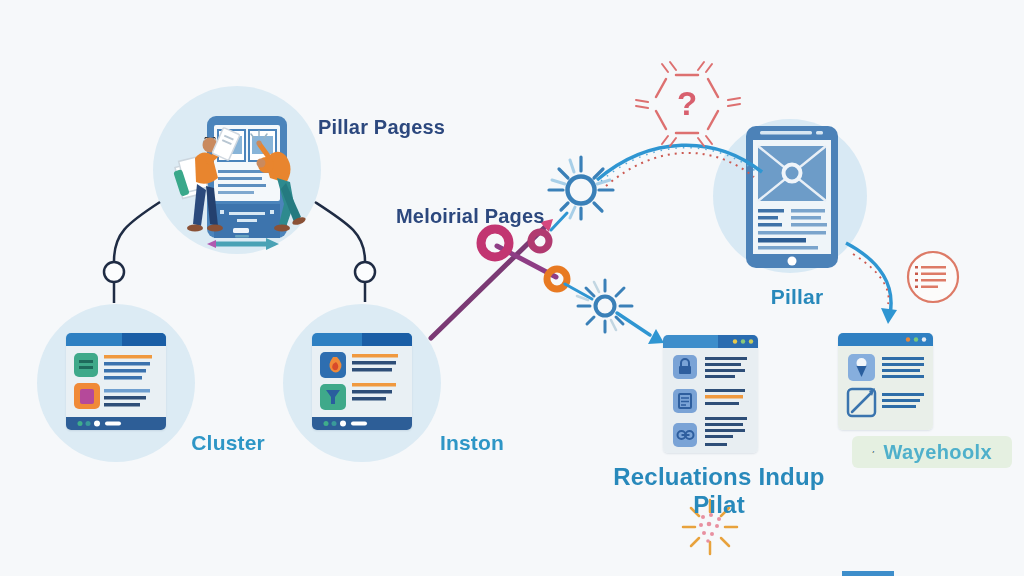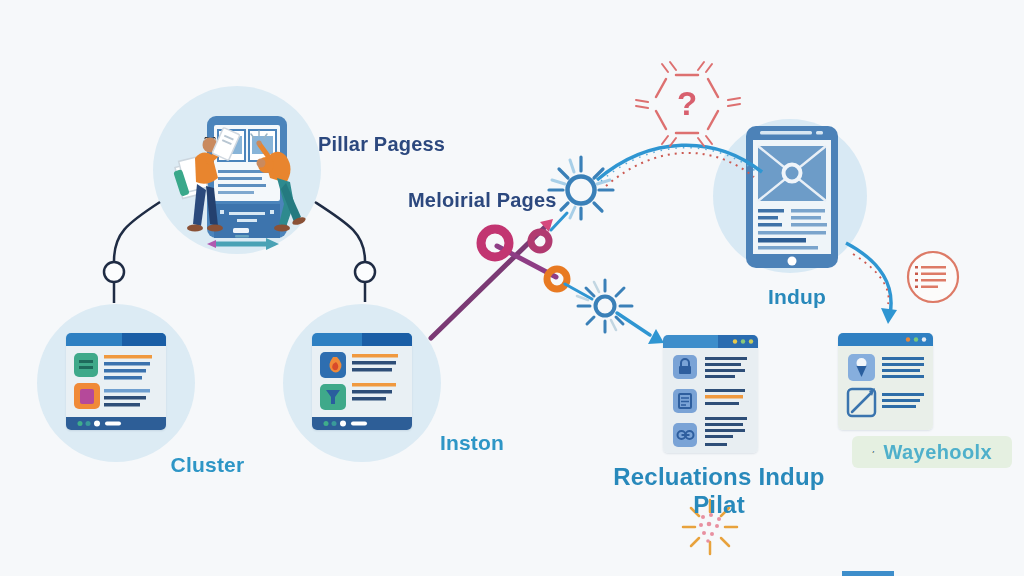--- a/index.html
+++ b/index.html
@@ -392,26 +392,26 @@
           <circle cx="717" cy="526" r="2"></circle>
         <circle cx="704" cy="533" r="2"></circle>
           <circle cx="712" cy="534" r="2"></circle>
           <circle cx="708" cy="541" r="1.8"></circle>
       </g>
     </g>
 
     <rect x="842" y="571" width="52" height="5" fill="#3e8ecb"></rect>
   </svg>
 
-  <div class="lbl lbl-navy" style="left:318px;top:133px;">Pillar Pagess</div>
-  <div class="lbl lbl-navy" style="left:396px;top:189px;margin-left:12px;">Meloirial Pages</div>
-  <div class="lbl lbl-blue lbl-center" style="left:150px;top:453px;width:115px;">Cluster</div>
+  <div class="lbl lbl-navy" style="left:318px;top:116px;">Pillar Pagess</div>
+  <div class="lbl lbl-navy" style="left:396px;top:205px;">Meloirial Pages</div>
+  <div class="lbl lbl-blue lbl-center" style="left:150px;top:431px;width:115px;text-align:right;">Cluster</div>
   <div class="lbl lbl-blue lbl-center" style="left:416px;top:431px;width:112px;">Inston</div>
   <div class="lbl lbl-center" style="left:717px;top:283px;width:160px;color:#2889bb;font-size:21px;line-height:27px;">
-    <div>Indup</div>
+    <div>Pillar</div>
   </div>
   <div class="lbl lbl-center" style="left:594px;top:463px;width:250px;color:#2889bb;font-size:24px;">Recluations Indup Pilat</div>
   <div class="qmark" style="left:673px;top:85px;width:28px;">?</div>
 
   <div class="badge" style="left:852px;top:436px;width:120px;">
     <svg width="22" height="22" viewBox="0 0 22 22">
       <polygon points="2,19 8,4 13,19" fill="#f09a2e"></polygon>
       <circle cx="14" cy="9" r="6" fill="#3a7ac0"></circle>
       <rect x="4" y="17" width="14" height="2.5" rx="1" fill="#2e8aa8"></rect>
     </svg>

